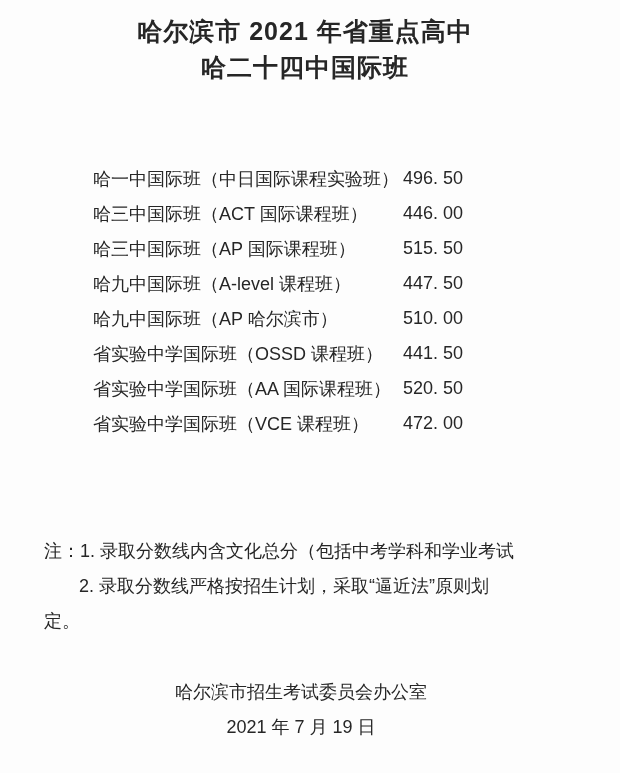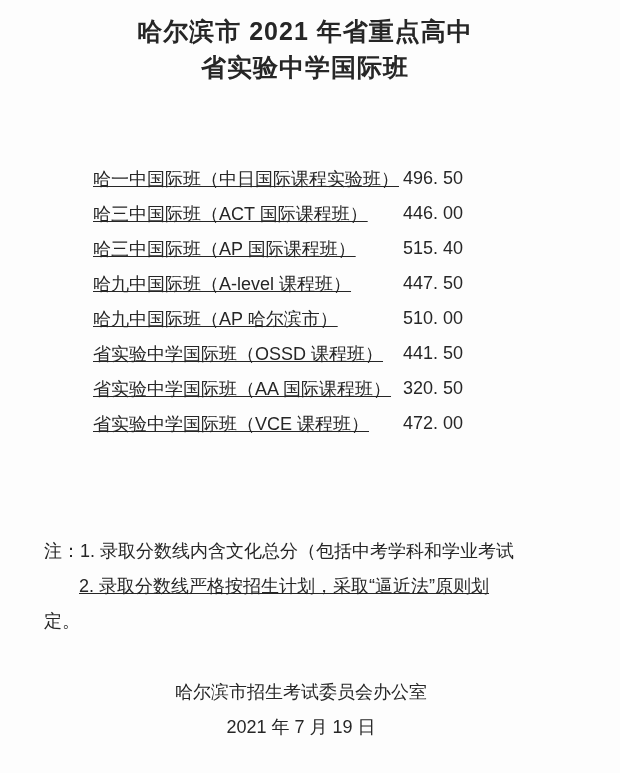--- a/index.html
+++ b/index.html
@@ -36,85 +36,83 @@
   .score-row {
     display: flex;
     align-items: center;
     height: 35px;
     font-size: 18px;
   }
   .score-row .row-label {
     width: 310px;
     flex: 0 0 310px;
     white-space: nowrap;
-    text-decoration: underline;
   }
   .score-row .row-score {
     white-space: nowrap;
   }
   .notes-block {
     margin-top: 93px;
     margin-left: 44px;
     margin-right: 30px;
     font-size: 18px;
     line-height: 35px;
   }
   .note-line {
     white-space: nowrap;
   }
   .note-line.indented {
     padding-left: 35px;
-    text-decoration: underline;
   }
   .footer-block {
     margin-top: 36px;
     padding-left: 46px;      
     text-align: center;
     font-size: 18px;
     line-height: 35px;
   }
 </style>
 </head>
 <body>
 
 <div class="page">
 
   <div class="title-block">
     <div>哈尔滨市 2021 年省重点高中</div>
-    <div>省实验中学国际班</div>
+    <div>哈二十四中国际班</div>
   </div>
 
   <div class="score-list">
     <div class="score-row">
       <span class="row-label">哈一中国际班（中日国际课程实验班）</span>
       <span class="row-score">496. 50</span>
     </div>
     <div class="score-row">
       <span class="row-label">哈三中国际班（ACT 国际课程班）</span>
       <span class="row-score">446. 00</span>
     </div>
     <div class="score-row">
       <span class="row-label">哈三中国际班（AP 国际课程班）</span>
-      <span class="row-score">515. 40</span>
+      <span class="row-score">515. 50</span>
     </div>
     <div class="score-row">
       <span class="row-label">哈九中国际班（A-level 课程班）</span>
       <span class="row-score">447. 50</span>
     </div>
     <div class="score-row">
       <span class="row-label">哈九中国际班（AP 哈尔滨市）</span>
       <span class="row-score">510. 00</span>
     </div>
     <div class="score-row">
       <span class="row-label">省实验中学国际班（OSSD 课程班）</span>
       <span class="row-score">441. 50</span>
     </div>
     <div class="score-row">
       <span class="row-label">省实验中学国际班（AA 国际课程班）</span>
-      <span class="row-score">320. 50</span>
+      <span class="row-score">520. 50</span>
     </div>
     <div class="score-row">
       <span class="row-label">省实验中学国际班（VCE 课程班）</span>
       <span class="row-score">472. 00</span>
     </div>
   </div>
 
   <div class="notes-block">
     <div class="note-line">注：1. 录取分数线内含文化总分（包括中考学科和学业考试</div>
     <div class="note-line indented">2. 录取分数线严格按招生计划，采取“逼近法”原则划</div>

